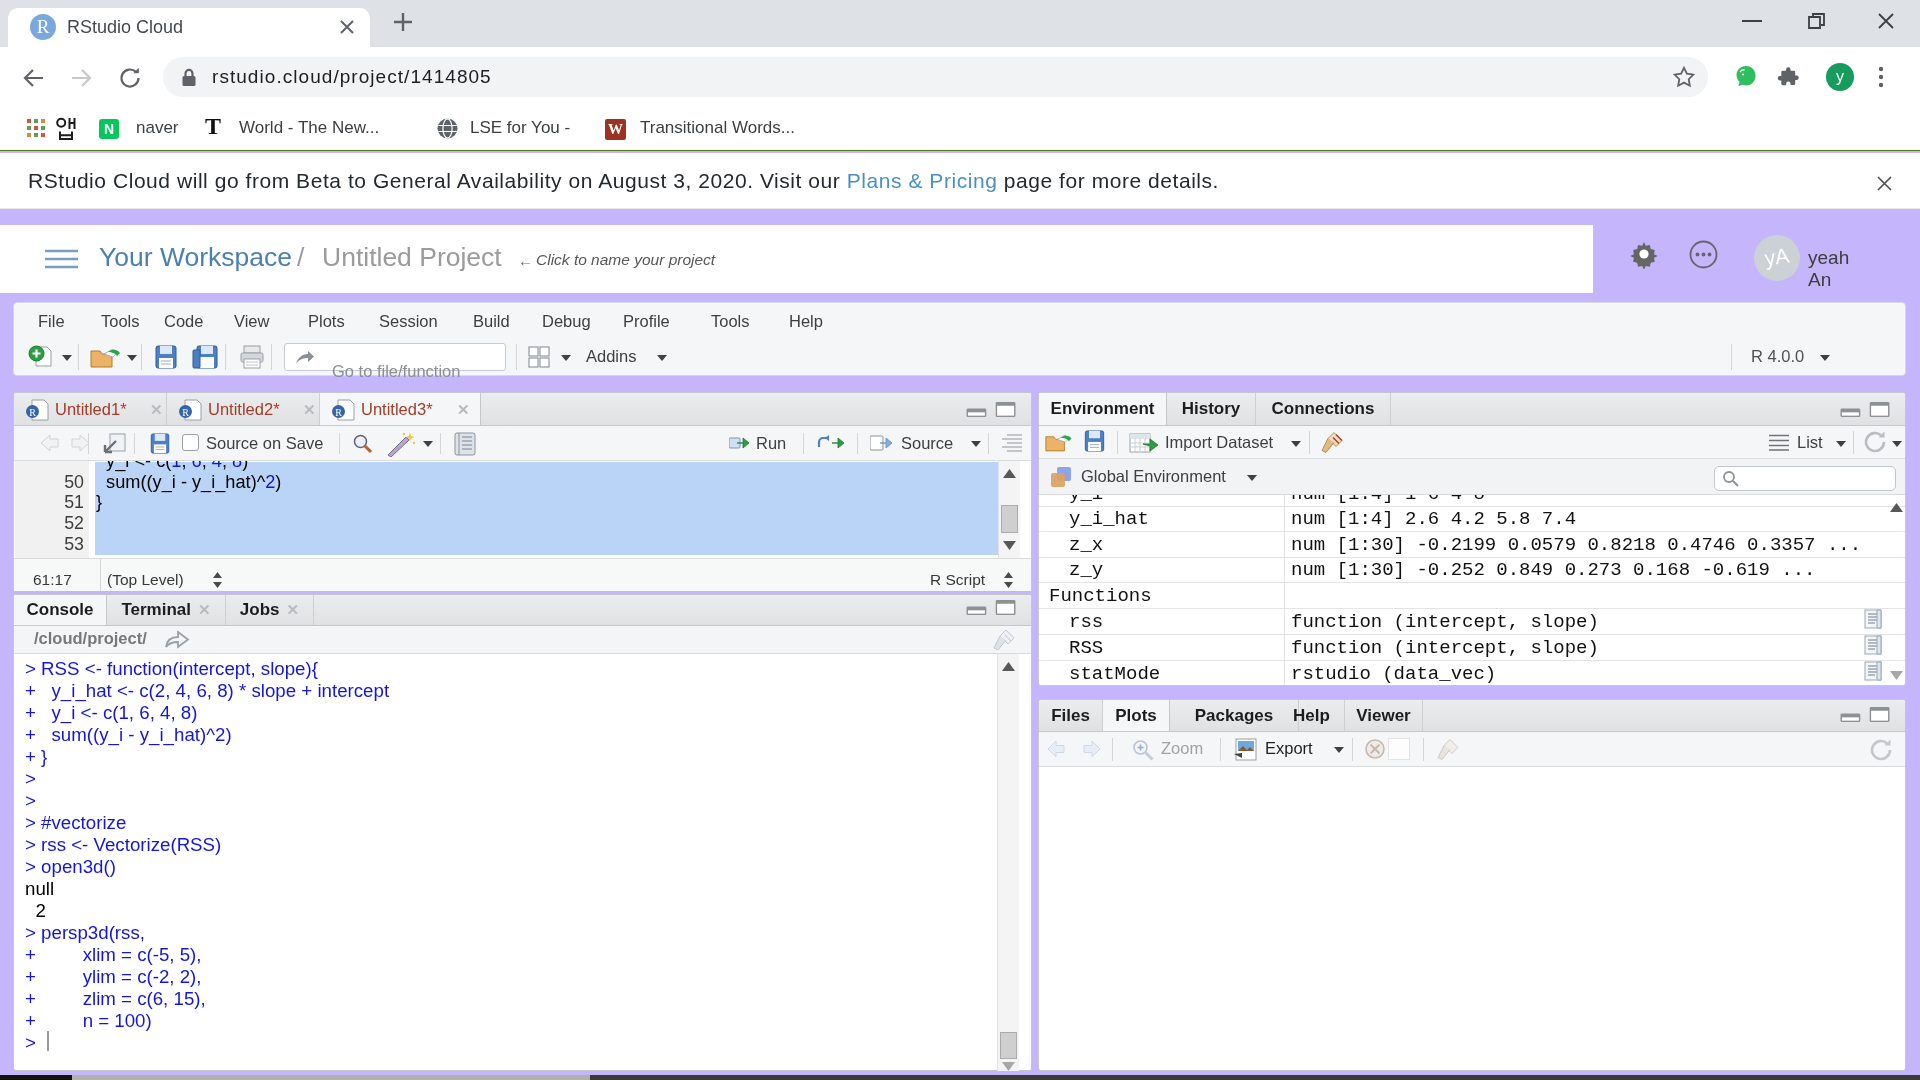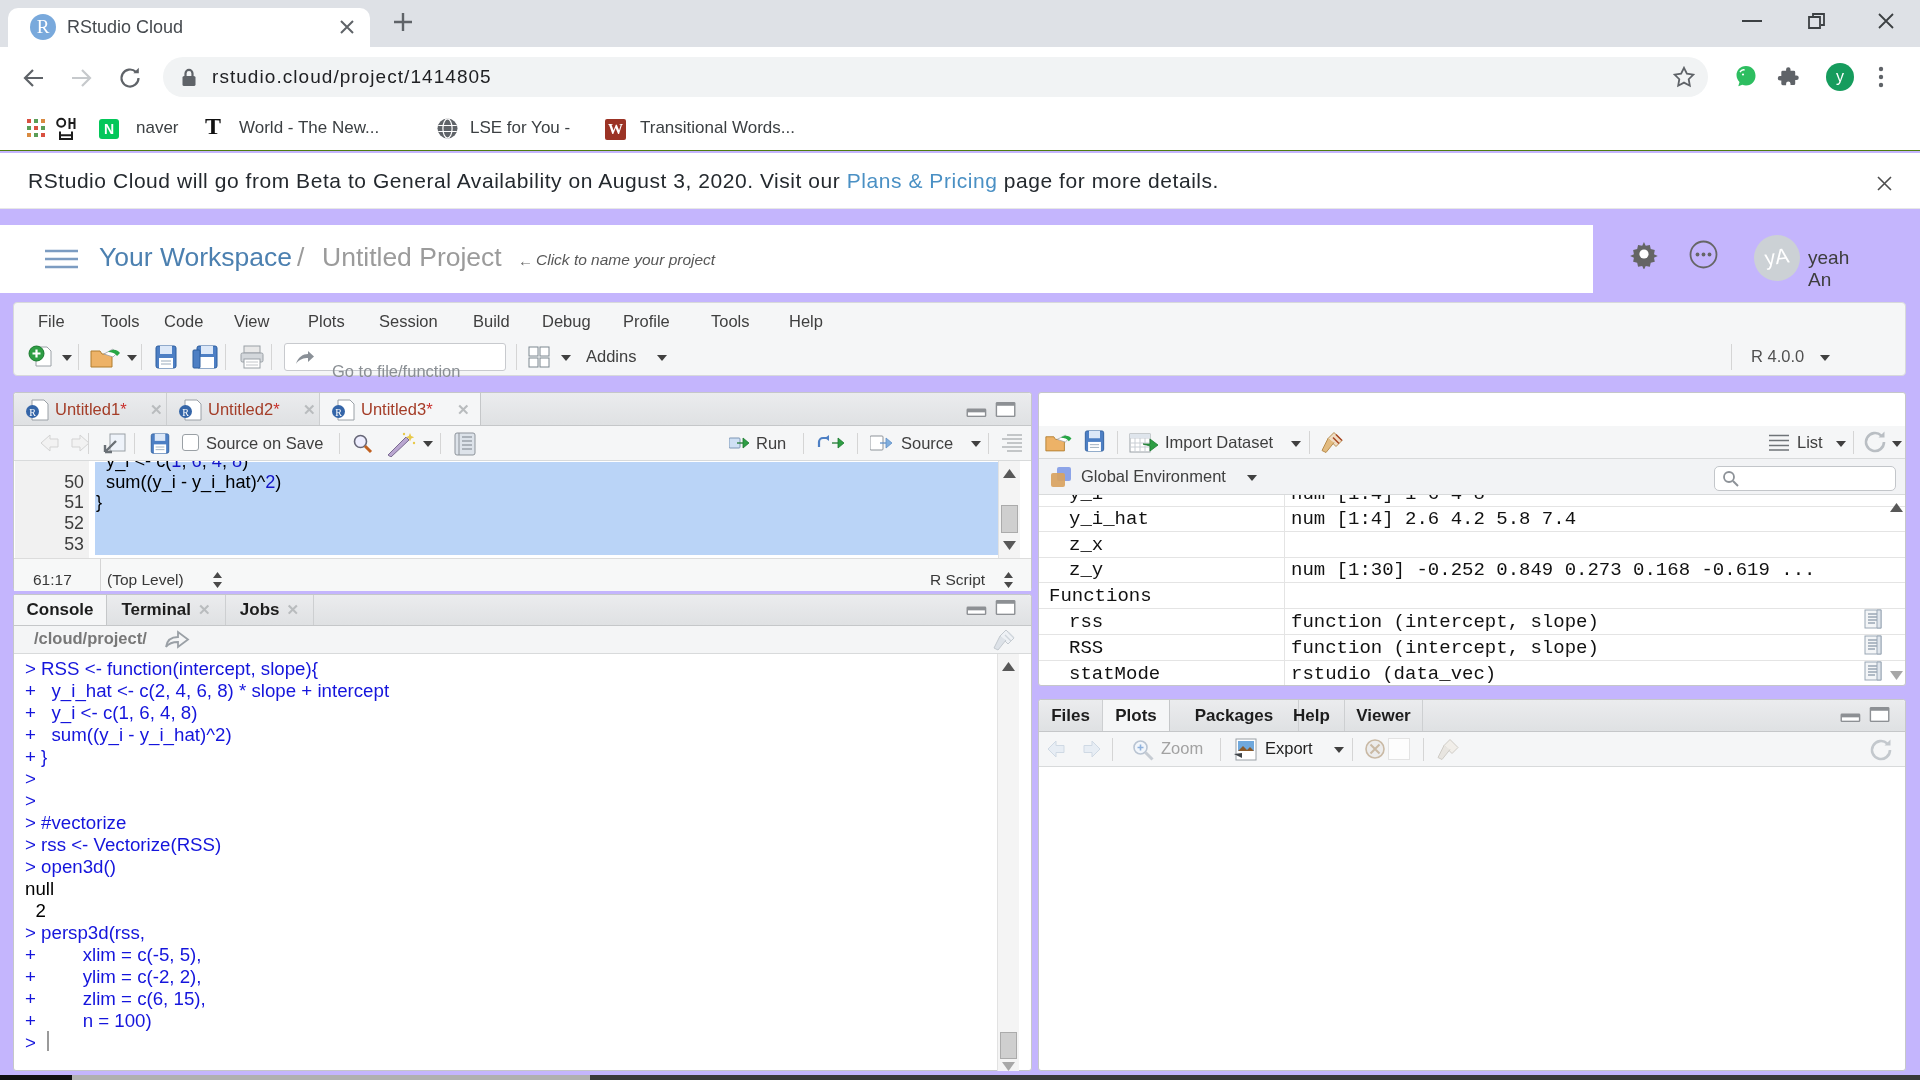--- a/index.html
+++ b/index.html
@@ -383,20 +383,31 @@
             <path d="M6.5 0L13 9H0z" fill="#585858"></path>
           </svg>
       <div class="abs" style="left:2px;top:378px;width:17px;height:27px;background:#cfcfcf;border:1px solid #ababab"></div>
       <svg class="abs" style="left:4px;top:408px" width="13" height="9" viewBox="0 0 13 9">
             <path d="M6.5 9L0 0h13z" fill="#a7a7a7"></path>
           </svg>
     </div>
   </div>
 
   <div class="pane" style="left:1038px;top:241px;width:868px;height:294px">
+    <div class="tabstrip2" style="height:33px">
+      <div class="ptab act" style="left:0;width:128px">Environment</div>
+      <div class="ptab" style="left:128px;width:89px">History</div>
+      <div class="ptab" style="left:217px;width:135px">Connections</div>
+      <svg class="abs minmax" style="right:14px" width="52" height="17" viewBox="0 0 52 17">
+            <rect x="0" y="7" width="21" height="9" rx="1.5" fill="#8d9094"></rect>
+            <rect x="1.5" y="11" width="18" height="3.5" fill="#fff"></rect>
+            <rect x="31" y="0" width="21" height="16" rx="1.5" fill="#8d9094"></rect>
+            <rect x="32.5" y="4" width="18" height="10.5" fill="#fff"></rect>
+          </svg>
+    </div>
     <div class="abs" style="left:0;top:66px;right:0;height:36px;background:#f2f3f5;border-bottom:1px solid #d8dadb">
       <svg class="abs" style="left:10px;top:6px" width="24" height="24" viewBox="0 0 24 24">
             <rect x="8" y="2" width="14" height="14" rx="2" fill="#8da4e8"></rect>
             <rect x="2" y="8" width="14" height="14" rx="2" fill="#d9a35f" opacity=".92"></rect>
           </svg>
       <div class="abs" style="left:42px;top:8px;font-size:16.5px;color:#3f3f3f">Global Environment</div>
       <span class="caret abs" style="left:208px;top:16px"></span>
       <div class="abs" style="left:675px;top:7px;width:182px;height:25px;background:#fff;border:1px solid #c3c6ca;border-radius:5px"></div>
       <svg class="abs" style="left:683px;top:11px" width="18" height="18" viewBox="0 0 18 18">
             <circle cx="7" cy="7" r="5" fill="none" stroke="#8d9298" stroke-width="1.8"></circle>
@@ -451,20 +462,21 @@
       <div class="abs" style="left:0;top:113px;width:866px;height:1px;background:#e4e4e4"></div>
       <div class="abs" style="left:0;top:139px;width:866px;height:1px;background:#e4e4e4"></div>
       <div class="abs" style="left:0;top:165px;width:866px;height:1px;background:#e4e4e4"></div>
       <div class="abs" style="left:0;top:-12px;height:22px;overflow:hidden;width:600px">
             <span class="abs" style="left:30px;top:0">y_i</span>
             <span class="abs" style="left:252px;top:0">num [1:4] 1 6 4 8</span>
           </div>
       <span class="abs" style="left:30px;top:13px">y_i_hat</span>
           <span class="abs" style="left:252px;top:13px">num [1:4] 2.6 4.2 5.8 7.4</span>
       <span class="abs" style="left:30px;top:39px">z_x</span>
+          <span class="abs" style="left:252px;top:39px">num [1:30] -0.2199 0.0579 0.8218 0.4746 0.3357 ...</span>
       <span class="abs" style="left:30px;top:64px">z_y</span>
           <span class="abs" style="left:252px;top:64px">num [1:30] -0.252 0.849 0.273 0.168 -0.619 ...</span>
       <span class="abs" style="left:10px;top:90px">Functions</span>
       <span class="abs" style="left:30px;top:116px">rss</span>
           <span class="abs" style="left:252px;top:116px">function (intercept, slope)</span>
       <span class="abs" style="left:30px;top:142px">RSS</span>
           <span class="abs" style="left:252px;top:142px">function (intercept, slope)</span>
       <span class="abs" style="left:30px;top:168px">statMode</span>
           <span class="abs" style="left:252px;top:168px">rstudio (data_vec)</span>
       <svg class="abs" style="left:824px;top:113px" width="22" height="22" viewBox="0 0 22 22">

